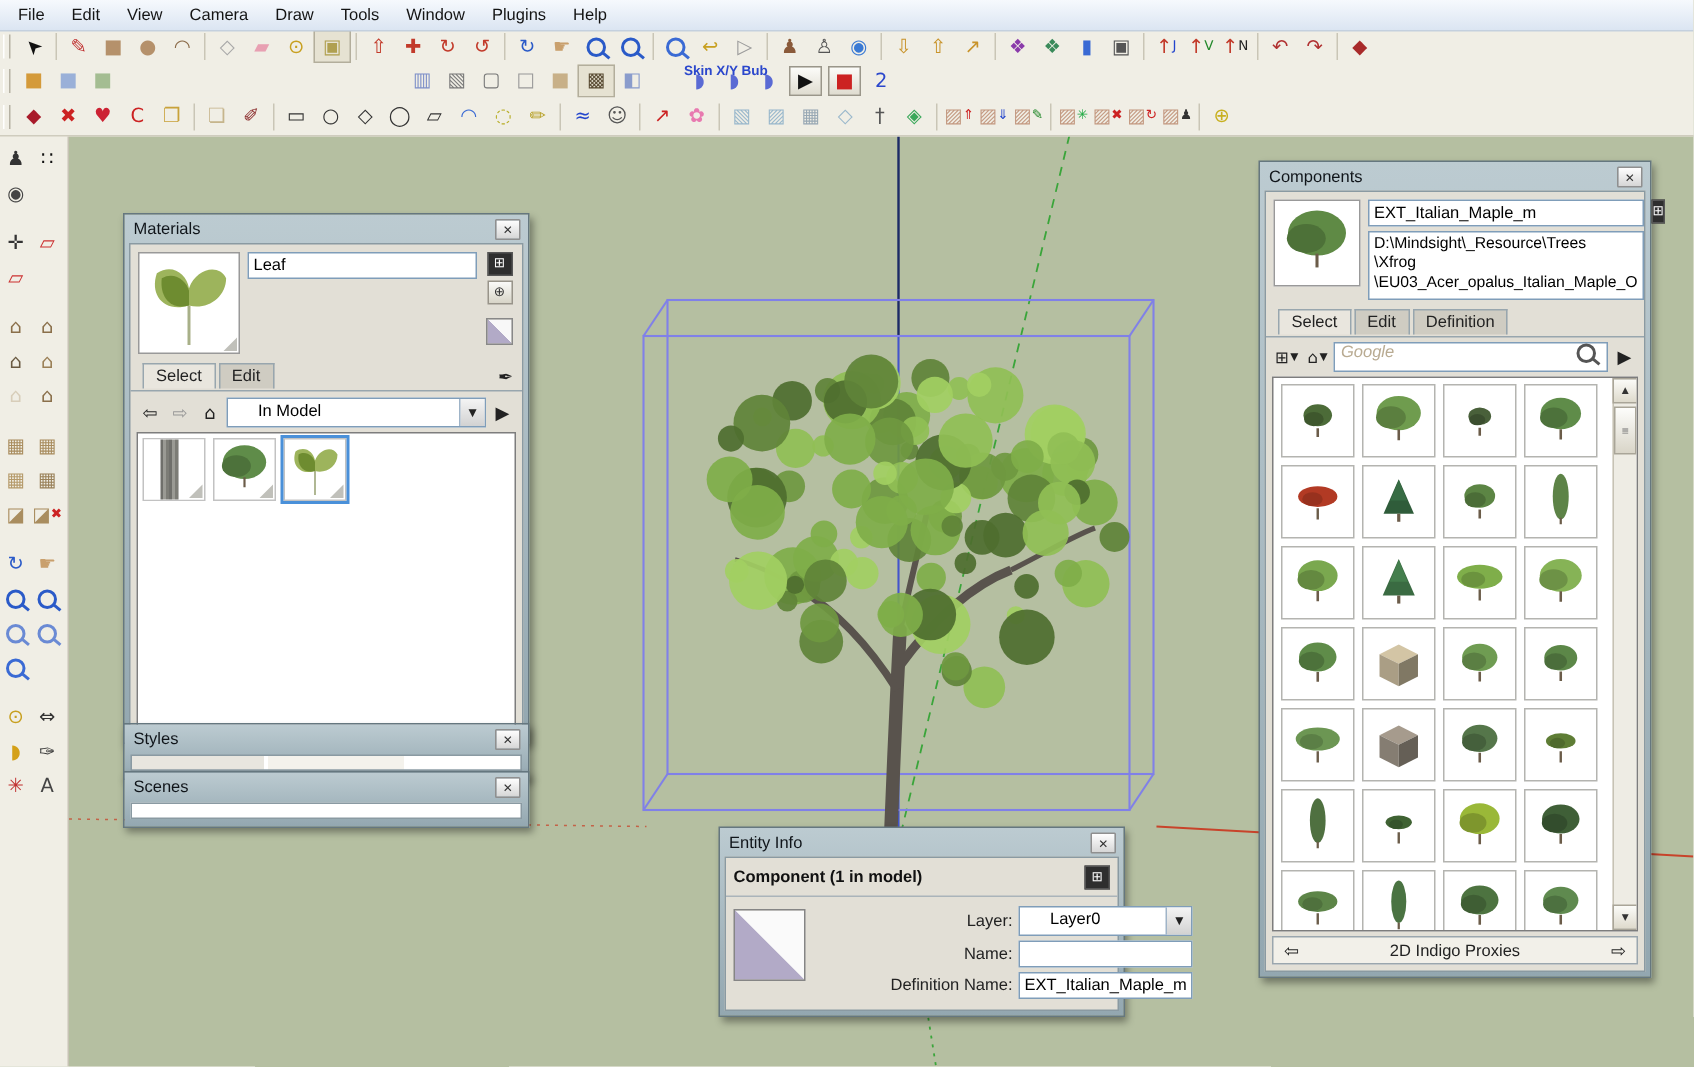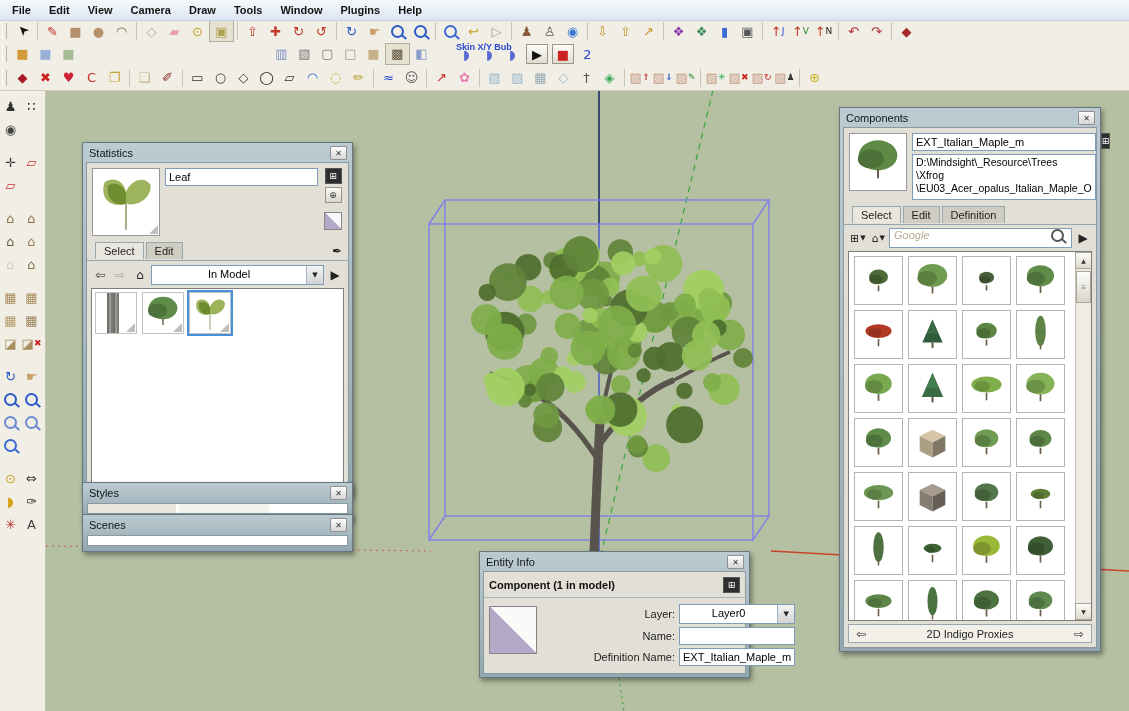--- a/index.html
+++ b/index.html
@@ -3,21 +3,21 @@
 <meta charset="utf-8">
 <style>
   html,body{margin:0;padding:0;width:1129px;height:711px;overflow:hidden;
     font-family:"Liberation Sans",sans-serif;font-size:11px;background:#efeee6;}
   .app{position:relative;width:1129px;height:711px;}
 
   
   .menubar{position:absolute;top:0;left:0;right:0;height:20px;
     background:linear-gradient(#f6f9fd,#dbe5f2);border-bottom:1px solid #c4d0de;
     display:flex;align-items:center;padding-left:3px;z-index:30;}
-  .menubar .mi{padding:2px 9px;color:#141414;font-weight:bold;}
+  .menubar .mi{padding:2px 9px;color:#141414;}
 
   
   .tbrow{position:absolute;left:0;right:0;background:#f0eee5;display:flex;align-items:center;z-index:29;}
   #row1{top:20px;height:22px;}
   #row2{top:42px;height:23px;}
   #row3{top:65px;height:25px;border-bottom:1px solid #cfccbe;}
   .ticons{display:flex;align-items:center;height:100%;}
   .ticon{width:23px;height:20px;display:flex;align-items:center;justify-content:center;
     font-size:13px;flex:none;font-family:"DejaVu Sans",sans-serif;line-height:1;}
   .ticon.pressed{background:#e6e2d2;border:1px solid #b3ae9c;}
@@ -46,21 +46,21 @@
   
   .panel{position:absolute;border:1px solid #65777f;background:linear-gradient(#bccbd1,#93a7b0);
     padding:2px 3px 3px;box-shadow:2px 3px 5px rgba(0,0,0,.38);}
   .ptitle{height:16px;display:flex;align-items:center;padding:0 2px 1px 3px;color:#10151a;}
   .pclose{margin-left:auto;width:15px;height:12px;background:linear-gradient(#fefefe,#d6d6d6);
     border:1px solid #8f8f8f;border-radius:1px;font-size:8px;display:flex;align-items:center;justify-content:center;color:#333;
     font-family:"DejaVu Sans",sans-serif;}
   .pbody{background:#e2dfd6;border:1px solid #8a9aa2;position:relative;}
   .field{background:#fff;border:1px solid #7f9db9;height:16px;line-height:16px;padding:0 3px;overflow:hidden;white-space:nowrap;}
   .dd{display:flex;align-items:stretch;background:#fff;border:1px solid #7f9db9;height:18px;}
-  .dd .v{flex:1;padding:1px 1px;line-height:15px;text-align:center;}
+  .dd .v{flex:1;padding:1px 20px;line-height:15px;}
   .dd .b{width:16px;background:linear-gradient(#f4f4f4,#d2d2d2);border-left:1px solid #9fb4c8;
     display:flex;align-items:center;justify-content:center;font-size:7px;color:#222;font-family:"DejaVu Sans",sans-serif;}
   .sqbtn{width:15px;height:14px;background:#2e2e2e;color:#fff;font-size:9px;display:flex;align-items:center;
     justify-content:center;border:1px solid #555;font-family:"DejaVu Sans",sans-serif;}
   .sqbtn.light{background:linear-gradient(#fafaf8,#d8d5c8);color:#333;border:1px solid #98948a;}
   .tabs{display:flex;align-items:center;height:19px;padding-left:8px;border-bottom:1px solid #98a6ae;}
   .tab{padding:2px 8px;border:1px solid #98a6ae;border-bottom:none;background:#cfccc2;margin-right:2px;color:#222;}
   .tab.active{background:#e9e6de;}
   .navbtn{width:18px;height:17px;display:flex;align-items:center;justify-content:center;font-size:12px;
     font-family:"DejaVu Sans",sans-serif;color:#222;}
@@ -482,21 +482,21 @@
         <circle cx="571.1" cy="234.5" r="18.9" fill="#7fae49" fill-opacity="0.92"></circle>
         <circle cx="597.7" cy="203.7" r="18.1" fill="#90bf55" fill-opacity="0.92"></circle>
         <circle cx="534.8" cy="164.3" r="18.0" fill="#5f8338" fill-opacity="0.92"></circle>
         <circle cx="544.0" cy="225.5" r="7.8" fill="#a2cf62" fill-opacity="0.92"></circle>
         <circle cx="588.8" cy="260.7" r="7.1" fill="#5f8338" fill-opacity="0.92"></circle>
       </svg>
   </div>
 
   <div class="panel" id="materials">
     <div class="ptitle">
-      <span>Statistics</span>
+      <span>Materials</span>
       <span class="pclose">✕</span>
     </div>
     <div class="pbody">
       <div class="mat-top">
         <div class="mat-preview fold" id="matPreview"><svg width="100%" height="100%" viewBox="0 0 40 40">
               <path d="M20 37 C20 31 20 27 20 21" stroke="#a8b088" stroke-width="1.2" fill="none"></path>
               <path d="M20 21 C10 24 4 17 7 8 C13 4 19 8 20 14 C23 6 32 4 35 10 C35 18 27 23 20 21 Z" fill="#9db45c"></path>
               <path d="M20 21 C13 23 8 18 9 10 C14 7 19 11 20 15 Z" fill="#6e8c30"></path>
             </svg></div>
         <div class="mat-mid">

